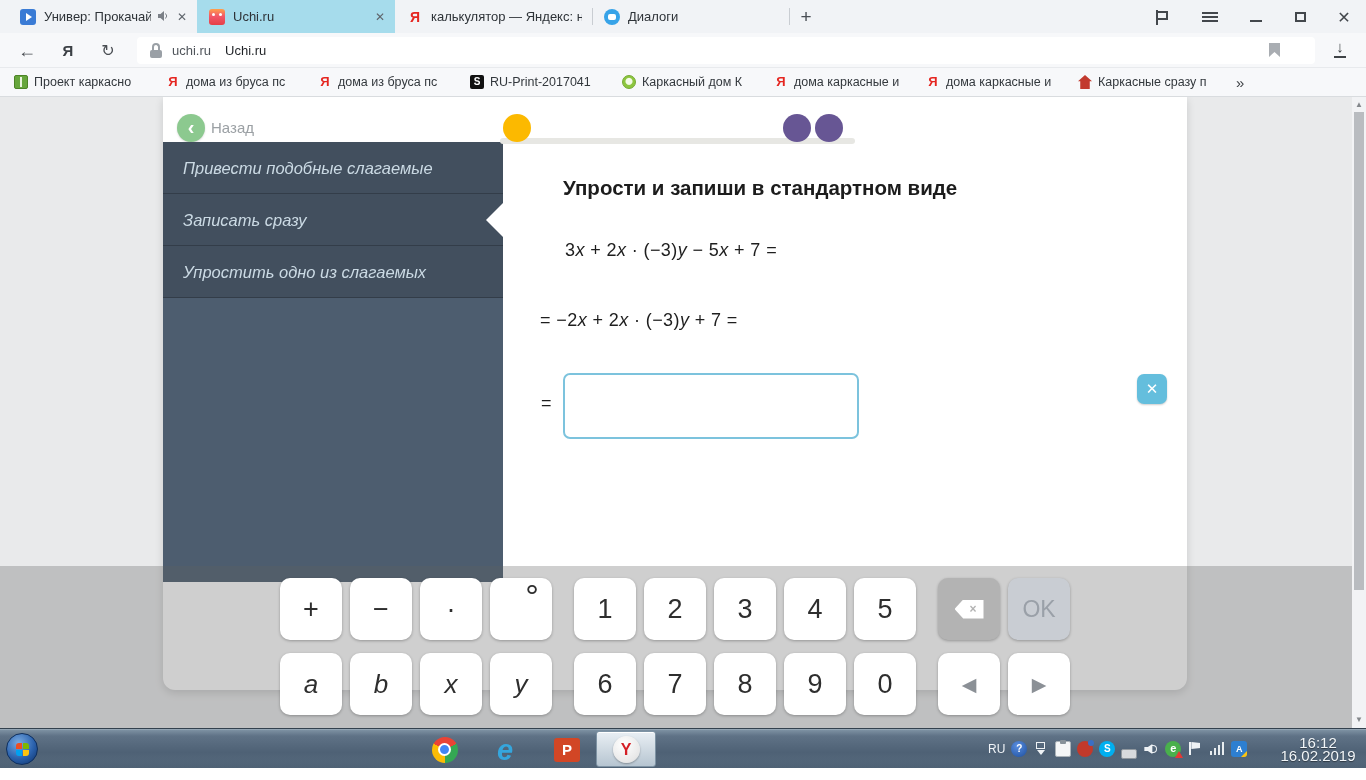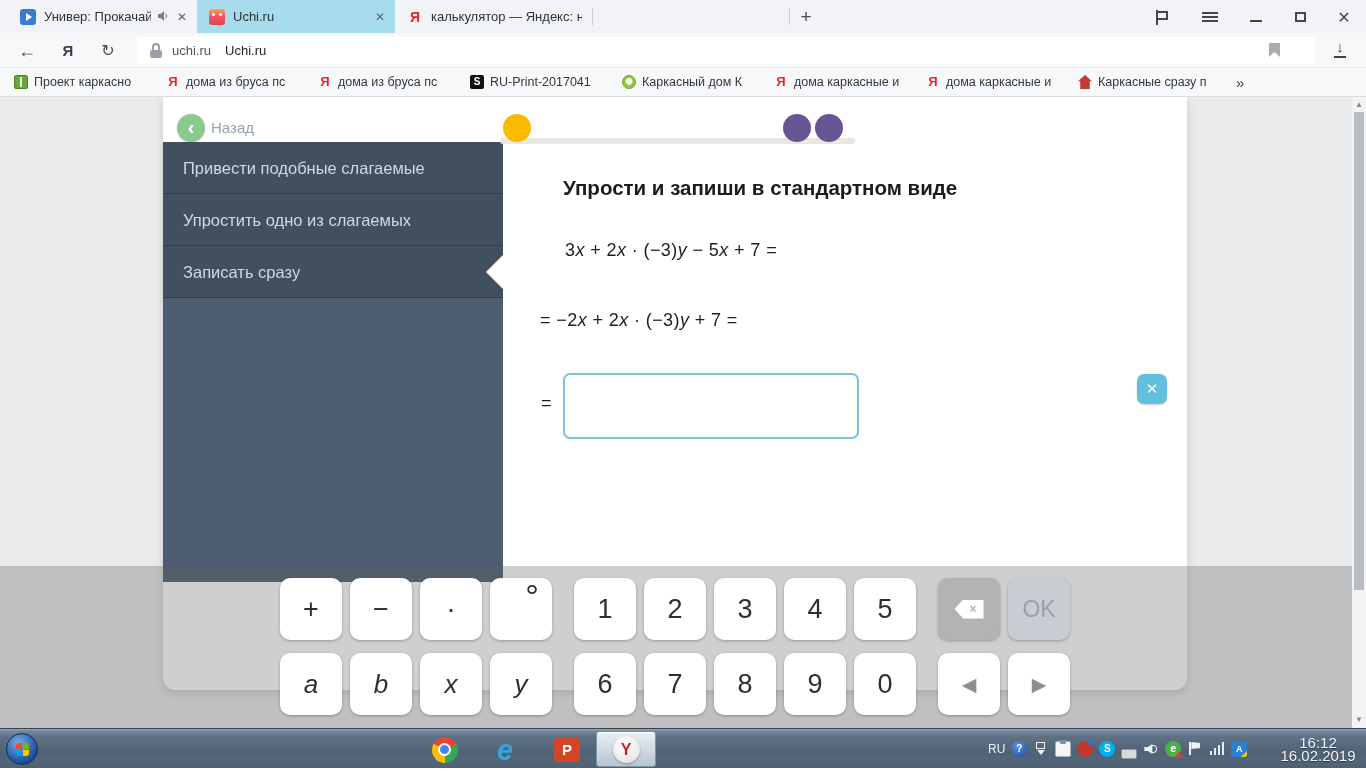--- a/index.html
+++ b/index.html
@@ -69,21 +69,21 @@
   .card { position:absolute; left:163px; top:0; width:1024px; height:593px; background:#fff; border-radius:0 0 12px 12px; box-shadow:0 3px 8px rgba(0,0,0,.14); z-index:1; }
   .back-circle { position:absolute; left:14px; top:17px; width:28px; height:28px; border-radius:50%; background:#8cc98f; color:#fff; font-size:20px; font-weight:bold; text-align:center; line-height:26px; box-shadow:0 1px 2px rgba(0,0,0,.15); }
   .back-label { position:absolute; left:48px; top:22px; font-size:15px; color:#9ba0a4; }
   .progress-track { position:absolute; left:500px; top:41px; width:355px; height:6px; background:#e7e7e3; border-radius:3px; z-index:2; }
   .pdot { position:absolute; top:17px; width:28px; height:28px; border-radius:50%; z-index:3; }
   .pdot.yellow { left:503px; background:#fcb900; }
   .pdot.purple1 { left:783px; background:#675694; }
   .pdot.purple2 { left:815px; background:#675694; }
 
   .sidebar { position:absolute; left:0; top:45px; width:340px; height:440px; background:#4d5d6f; }
-  .side-item { position:relative; height:52px; line-height:52px; padding-left:20px; background:#424f5e; border-bottom:1px solid rgba(0,0,0,.22); font-size:16.5px; color:#cbdae4; }
+  .side-item { position:relative; height:52px; line-height:52px; padding-left:20px; background:#424f5e; border-bottom:1px solid rgba(0,0,0,.22); font-size:16.5px; color:#cbdae4;font-style:italic; }
   .side-item.active::after { content:""; position:absolute; right:0; top:50%; margin-top:-17px; border-top:17px solid transparent; border-bottom:17px solid transparent; border-right:17px solid #fff; }
 
   .task-title { position:absolute; left:400px; top:79px; font-size:20.5px; font-weight:bold; color:#1c1c1c; }
   .math { font-size:18px; color:#1e1e1e; letter-spacing:.4px; }
   .math i { font-style:italic; }
   .math-line1 { position:absolute; left:402px; top:143px; }
   .math-line2 { position:absolute; left:377px; top:213px; }
   .math-eq3 { position:absolute; left:378px; top:296px; }
   .answer-input { position:absolute; left:400px; top:276px; width:296px; height:66px; border:2px solid #7cc3dd; border-radius:7px; background:#fff; }
   .task-close { position:absolute; left:974px; top:277px; width:30px; height:30px; border-radius:7px; background:#64bedd; color:#fff; font-size:15px; font-weight:bold; text-align:center; line-height:30px; box-shadow:0 1px 2px rgba(0,0,0,.2); }
@@ -170,20 +170,24 @@
     </div>
     <div class="tab active" style="left:197px;width:198px;">
       <span class="favicon fav-uchi"></span>
       <span class="tab-title">Uchi.ru</span>
       <span class="tab-close">✕</span>
     </div>
     <div class="tab" style="left:395px;width:197px;">
       <span class="favicon fav-ya">Я</span>
       <span class="tab-title">калькулятор — Яндекс: на</span>
     </div>
+    <div class="tab" style="left:592px;width:197px;">
+      <span class="favicon fav-dialogs"></span>
+      <span class="tab-title">Диалоги</span>
+    </div>
     <div class="tab-sep" style="left:592px;"></div>
     <div class="tab-sep" style="left:789px;"></div>
     <div class="newtab">+</div>
     <div class="winctl" style="left:1149px;">
       <span class="icon-panelflag">
           <span class="pole"></span>
           <span class="banner"></span>
         </span>
     </div>
     <div class="winctl" style="left:1197px;">
@@ -256,22 +260,22 @@
     </div>
     <div class="bm-more">»</div>
   </div>
 
   <div class="viewport">
     <div class="card">
       <div class="back-circle">‹</div>
       <div class="back-label">Назад</div>
       <div class="sidebar">
         <div class="side-item">Привести подобные слагаемые</div>
+        <div class="side-item active">Записать сразу</div>
         <div class="side-item">Упростить одно из слагаемых</div>
-        <div class="side-item active">Записать сразу</div>
       </div>
       <div class="task-title">Упрости и запиши в стандартном виде</div>
       <div class="math math-line1 mathify">3<i>x</i> + 2<i>x</i> · (−3)<i>y</i> − 5<i>x</i> + 7 =</div>
       <div class="math math-line2 mathify">= −2<i>x</i> + 2<i>x</i> · (−3)<i>y</i> + 7 =</div>
       <div class="math math-eq3">=</div>
       <div class="answer-input"></div>
       <div class="task-close">✕</div>
     </div>
 
     <div class="progress-track"></div>

